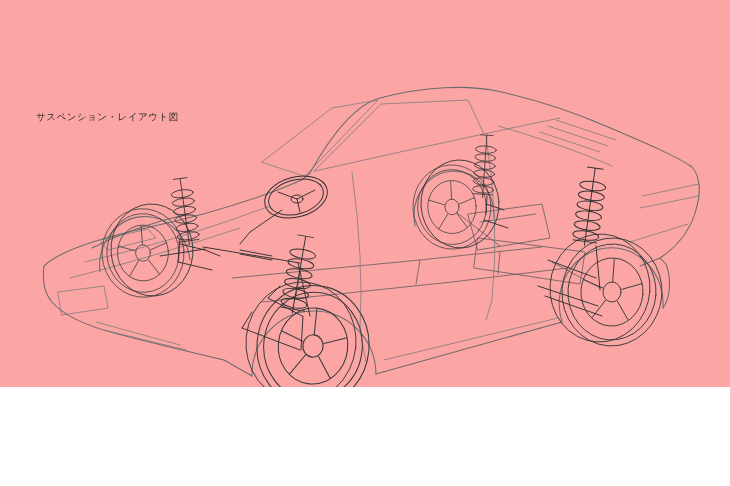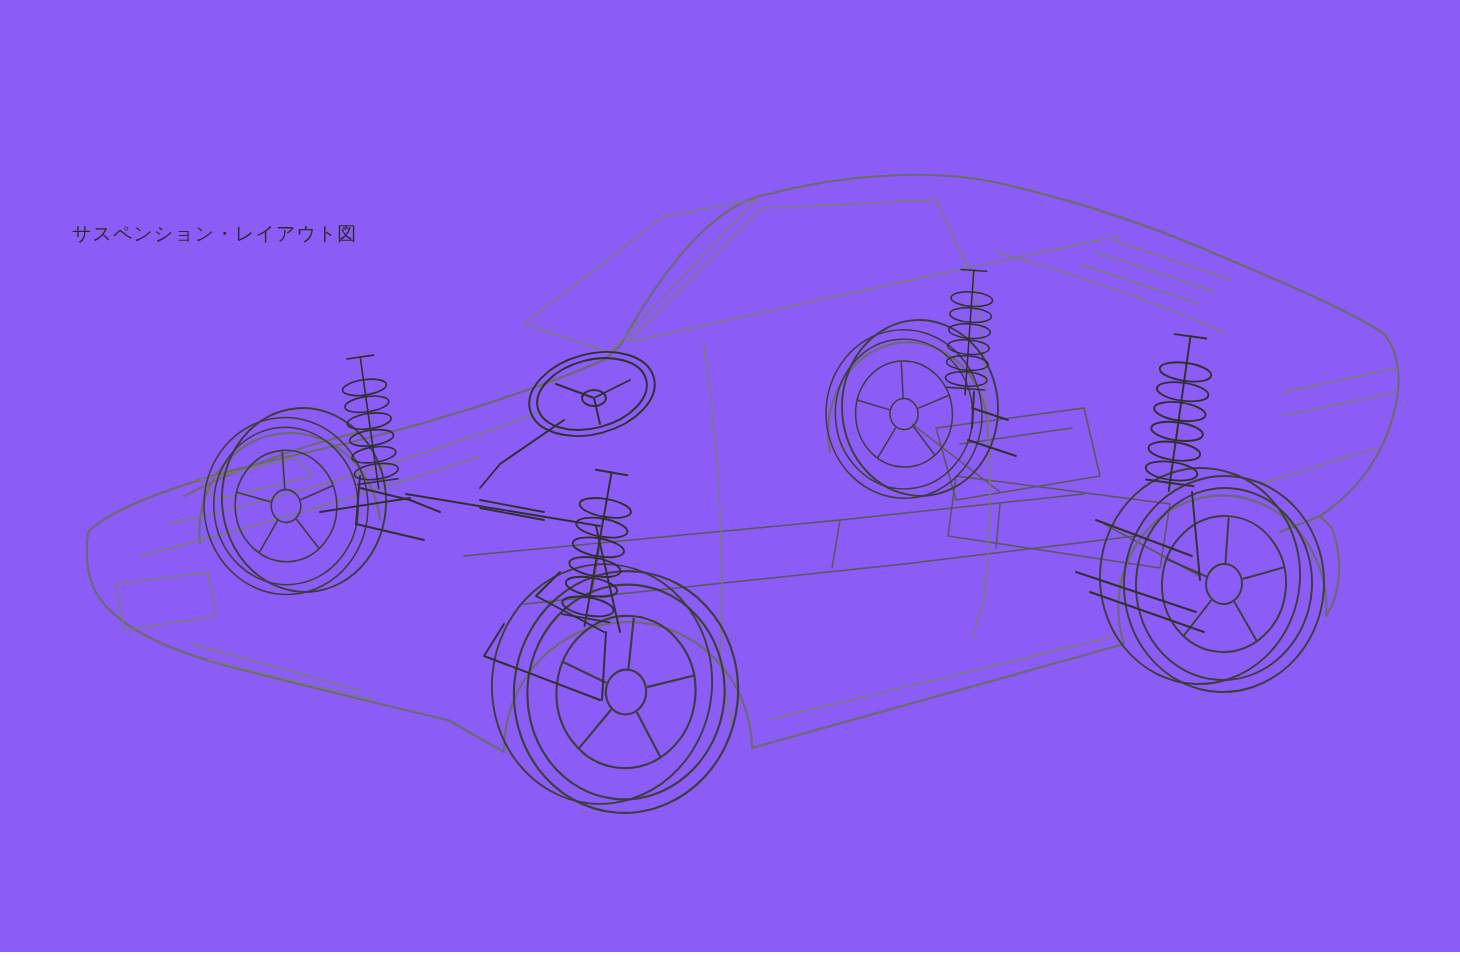--- a/index.html
+++ b/index.html
@@ -1,17 +1,17 @@
 <!DOCTYPE html>
 <html><head>
 <meta charset="utf-8">
 <style>
   html,body{margin:0;padding:0;background:#ffffff;}
   .page{
-    position:relative;width:730px;height:476px;background:#8b5cf6;overflow:hidden;
+    position:relative;width:730px;height:387px;background:#fca5a5;overflow:hidden;
     font-family:"DejaVu Sans","Liberation Sans",sans-serif;
   }
   .caption{
     position:absolute;left:36px;top:111px;font-size:9.5px;color:#2b2b2b;
     letter-spacing:.5px;white-space:nowrap;
   }
   svg.drawing{position:absolute;left:0;top:0;width:730px;height:486px;}
   svg.drawing *{fill:none;stroke-linecap:round;stroke-linejoin:round;}
   .g-body{stroke:#6b6b6b;stroke-width:1.05;}
   .g-detail{stroke:#7a7a7a;stroke-width:.75;}

